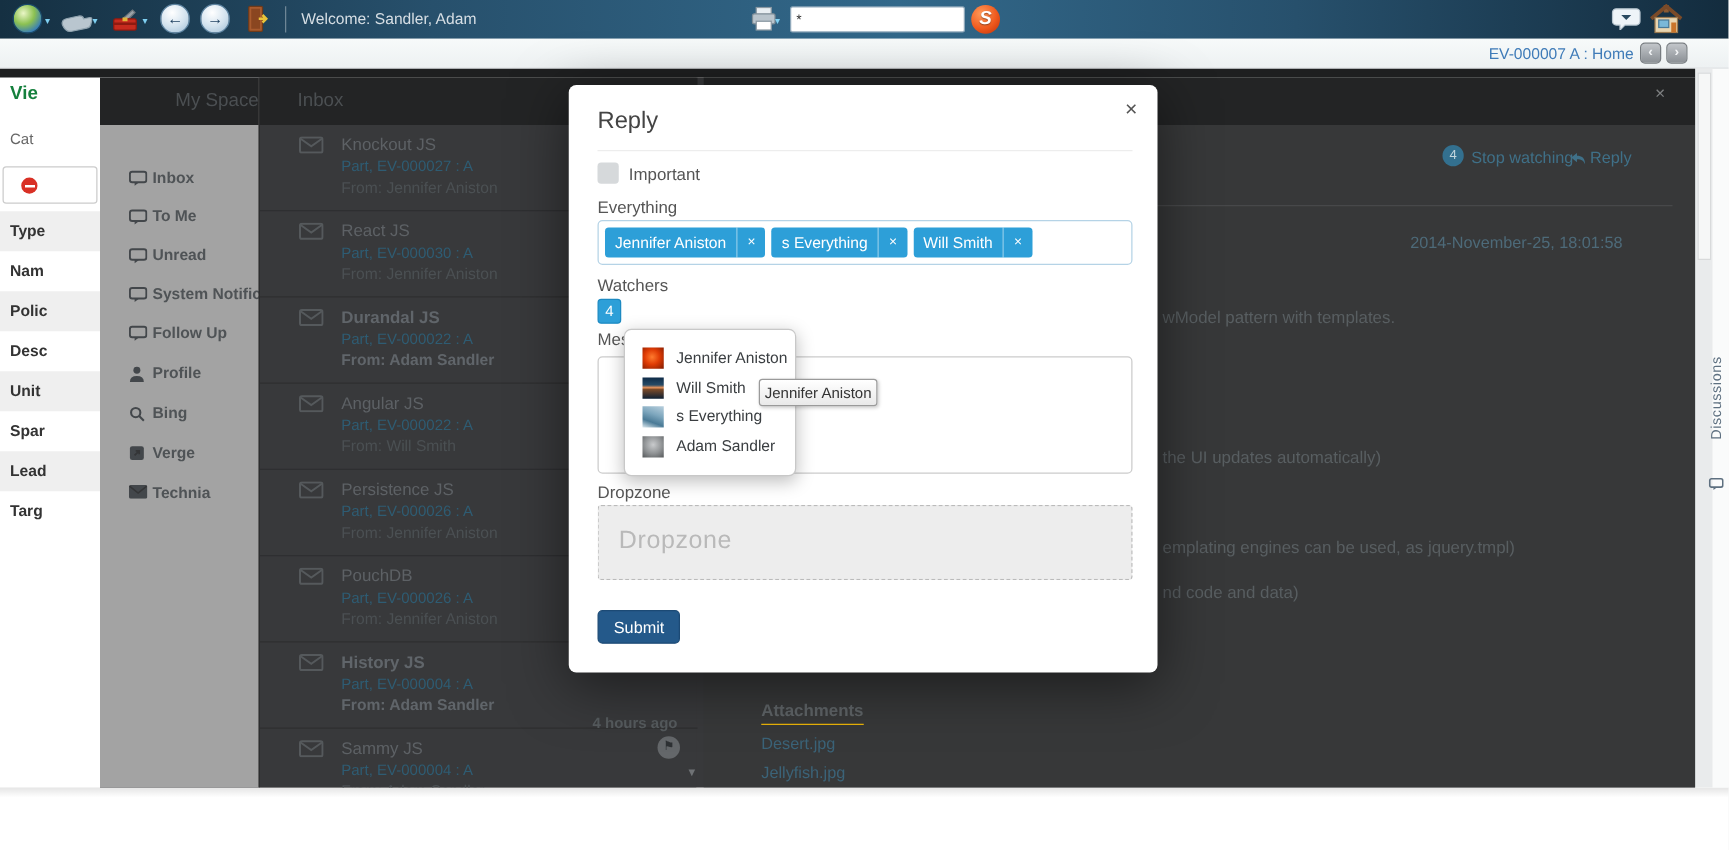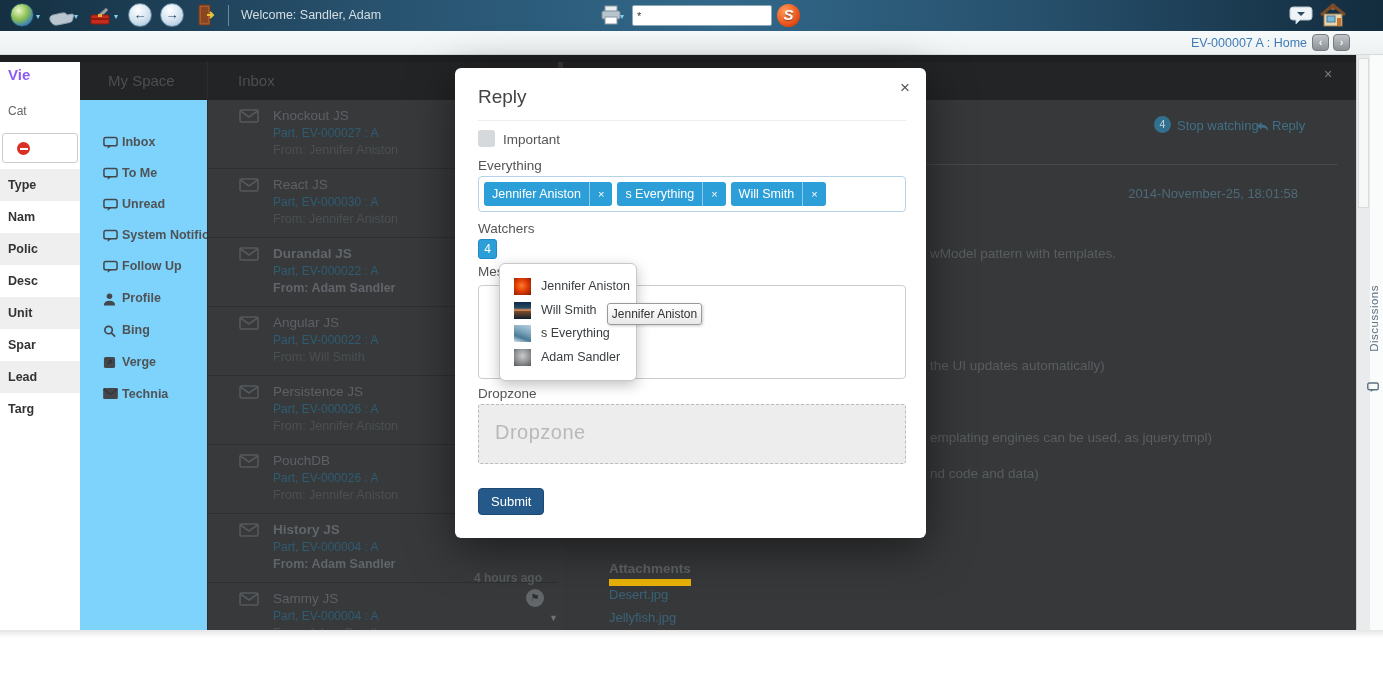--- a/index.html
+++ b/index.html
@@ -32,37 +32,37 @@
   
   .crumbbar { position:absolute; left:0; top:31px; width:1383px; height:24px;
     background:linear-gradient(#f7fafa,#edf1f2); border-bottom:1px solid #d5dadd; }
   .crumb { position:absolute; right:76px; top:5px; font-size:12.5px; color:#3f7bb8; }
   .cnav { position:absolute; top:3px; width:17px; height:17px; border-radius:4px;
     background:linear-gradient(#c2c6ca,#8b9095); border:1px solid #777c80; color:#f2f4f5;
     font-size:11px; font-weight:bold; text-align:center; line-height:15px; }
 
   
   .leftform { position:absolute; left:0; top:55px; width:80px; height:575px; background:#fff; }
-  .lf-title { position:absolute; left:8px; top:11px; font-size:15px; font-weight:bold; color:#8b5cf6; }
+  .lf-title { position:absolute; left:8px; top:11px; font-size:15px; font-weight:bold; color:#15803d; }
   .lf-sub { position:absolute; left:8px; top:49px; font-size:12px; color:#666; }
   .lf-box { position:absolute; left:2px; top:78px; width:76px; height:30px; background:#fff;
     border:1px solid #ccc; border-radius:3px; }
   .lf-red { position:absolute; left:14px; top:8px; width:13px; height:13px; border-radius:50%;
     background:#d93025; }
   .lf-red::after { content:""; position:absolute; left:2.5px; top:5.5px; width:8px; height:2px; background:#fff; }
   .lf-row { position:absolute; left:0; width:95px; height:32px; font-size:12.5px; font-weight:bold;
     color:#333; line-height:32px; padding-left:8px; }
 
   
   .topstrip { position:absolute; left:0; top:55px; width:1356px; height:7px; background:#1e1f20; z-index:2; }
   .widget { position:absolute; left:80px; top:62px; width:1276px; height:568px; background:#38393b;
     overflow:hidden; z-index:3; }
   .pane-head { position:absolute; top:0; height:38px; background:#232425; }
   .pane-head span { display:block; padding:10px 0 0 0; font-size:15px; color:#4b4f52; }
-  .sidebarpane { position:absolute; left:0; top:0; width:127px; height:568px; background:#7dd3fc; }
+  .sidebarpane { position:absolute; left:0; top:0; width:127px; height:568px; background:#a3a3a3;text-align:right; }
   .sb-item { position:absolute; left:0; width:127px; height:31px; color:#4f5356; }
   .sb-item .ic { position:absolute; left:23px; top:8px; color:#43474b; }
   .sb-item .lb { position:absolute; left:42px; top:7px; font-size:12.5px; font-weight:bold; white-space:nowrap; }
 
   .listpane { position:absolute; left:127px; top:0; width:350px; height:568px; background:#38393b;
     border-left:1px solid #2c2d2e; }
   .mailitem { position:absolute; left:0; width:350px; border-bottom:1px solid #2e2f31; }
   .mi-env { position:absolute; left:31px; top:9px; color:#55595c; }
   .mi-title { position:absolute; left:65px; top:8px; font-size:13.5px; color:#5d6165; }
   .mi-part { position:absolute; left:65px; top:26px; font-size:12px; color:#2e5c73; }
@@ -78,21 +78,21 @@
 
   
   .det { position:absolute; z-index:5; }
   .watchbadge { left:1154px; top:116px; width:17px; height:17px; border-radius:50%; background:#33708f;
     color:#c3d6de; font-size:10.5px; text-align:center; line-height:17px; }
   .tealink { color:#3f7088; font-size:13px; }
   .det-div { left:575px; top:164px; width:763px; height:1px; background:#47484a; }
   .det-date { left:1098px; top:186px; width:200px; text-align:right; color:#4d6a79; font-size:13px; }
   .frag { left:930px; color:#585e61; font-size:13.5px; white-space:nowrap; }
   .att-h { left:609px; top:561px; font-size:13.5px; font-weight:bold; color:#5e6366;
-    border-bottom:7px solid #eab308; padding-bottom:3px; }
+    border-bottom:1px solid #eab308; padding-bottom:3px; }
   .att-f { left:609px; font-size:13px; color:#3b6378; }
 
   
   .outerstrip { position:absolute; left:1356px; top:55px; width:27px; height:575px; background:#fafbfb;
     border-left:1px solid #d0d3d4; z-index:6; }
   .ostrack { position:absolute; left:0; top:0; width:13px; height:575px; background:#e9ebec; }
   .osthumb { position:absolute; left:1px; top:3px; width:11px; height:150px; background:#f6f7f7; border:1px solid #d8dadb; }
   .disc-tab { position:absolute; left:11px; top:230px; writing-mode:vertical-rl; transform:rotate(180deg);
     font-size:11.5px; color:#5e7080; letter-spacing:.5px; }
   .disc-ic { position:absolute; left:10px; top:327px; color:#5e7080; }

